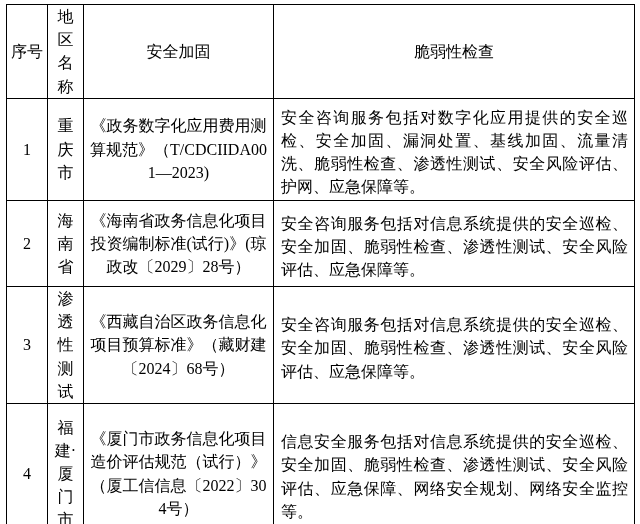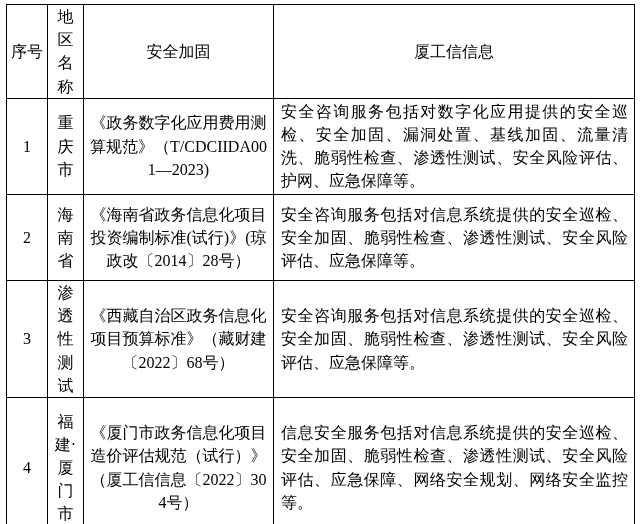--- a/index.html
+++ b/index.html
@@ -62,59 +62,59 @@
     word-break: break-all;
     margin-left: 32px;
   }
   td.standard-cell {
     text-align: center;
     padding: 8px 5px;
     word-break: break-all;
   }
   td.content-cell {
     text-align: justify;
-    padding: 1px 6px 1px 7px;
+    padding: 7px 6px 1px 7px;
     word-break: break-all;
     margin-top: 29px;
   }
 </style>
 </head>
 <body>
 
 <div class="page">
   <table class="std-table">
     <colgroup>
       <col class="c-no">
       <col class="c-region">
       <col class="c-standard">
       <col class="c-content">
     </colgroup>
     <tbody>
       <tr class="hdr">
         <th class="h-cell">序号</th>
         <th class="h-cell">地区名称</th>
         <th class="h-cell">安全加固</th>
-        <th class="h-cell">厦工信信息</th>
+        <th class="h-cell">脆弱性检查</th>
       </tr>
       <tr class="r0">
         <td class="no-cell">1</td>
         <td class="region-cell">重庆市</td>
         <td class="standard-cell">《政务数字化应用费用测算规范》（T/CDCIIDA001—2023)</td>
         <td class="content-cell">安全咨询服务包括对数字化应用提供的安全巡检、安全加固、漏洞处置、基线加固、流量清洗、脆弱性检查、渗透性测试、安全风险评估、护网、应急保障等。</td>
       </tr>
       <tr class="r1">
         <td class="no-cell">2</td>
         <td class="region-cell">海南省</td>
-        <td class="standard-cell">《海南省政务信息化项目投资编制标准(试行)》(琼政改〔2014〕28号）</td>
+        <td class="standard-cell">《海南省政务信息化项目投资编制标准(试行)》(琼政改〔2029〕28号）</td>
         <td class="content-cell">安全咨询服务包括对信息系统提供的安全巡检、安全加固、脆弱性检查、渗透性测试、安全风险评估、应急保障等。</td>
       </tr>
       <tr class="r2">
         <td class="no-cell">3</td>
         <td class="region-cell">渗透性测试</td>
-        <td class="standard-cell">《西藏自治区政务信息化项目预算标准》（藏财建〔2022〕68号）</td>
+        <td class="standard-cell">《西藏自治区政务信息化项目预算标准》（藏财建〔2024〕68号）</td>
         <td class="content-cell">安全咨询服务包括对信息系统提供的安全巡检、安全加固、脆弱性检查、渗透性测试、安全风险评估、应急保障等。</td>
       </tr>
       <tr class="r3">
         <td class="no-cell">4</td>
         <td class="region-cell">福建·厦门市</td>
         <td class="standard-cell">《厦门市政务信息化项目造价评估规范（试行）》（厦工信信息〔2022〕304号）</td>
         <td class="content-cell">信息安全服务包括对信息系统提供的安全巡检、安全加固、脆弱性检查、渗透性测试、安全风险评估、应急保障、网络安全规划、网络安全监控等。</td>
       </tr>
     </tbody>
   </table>

